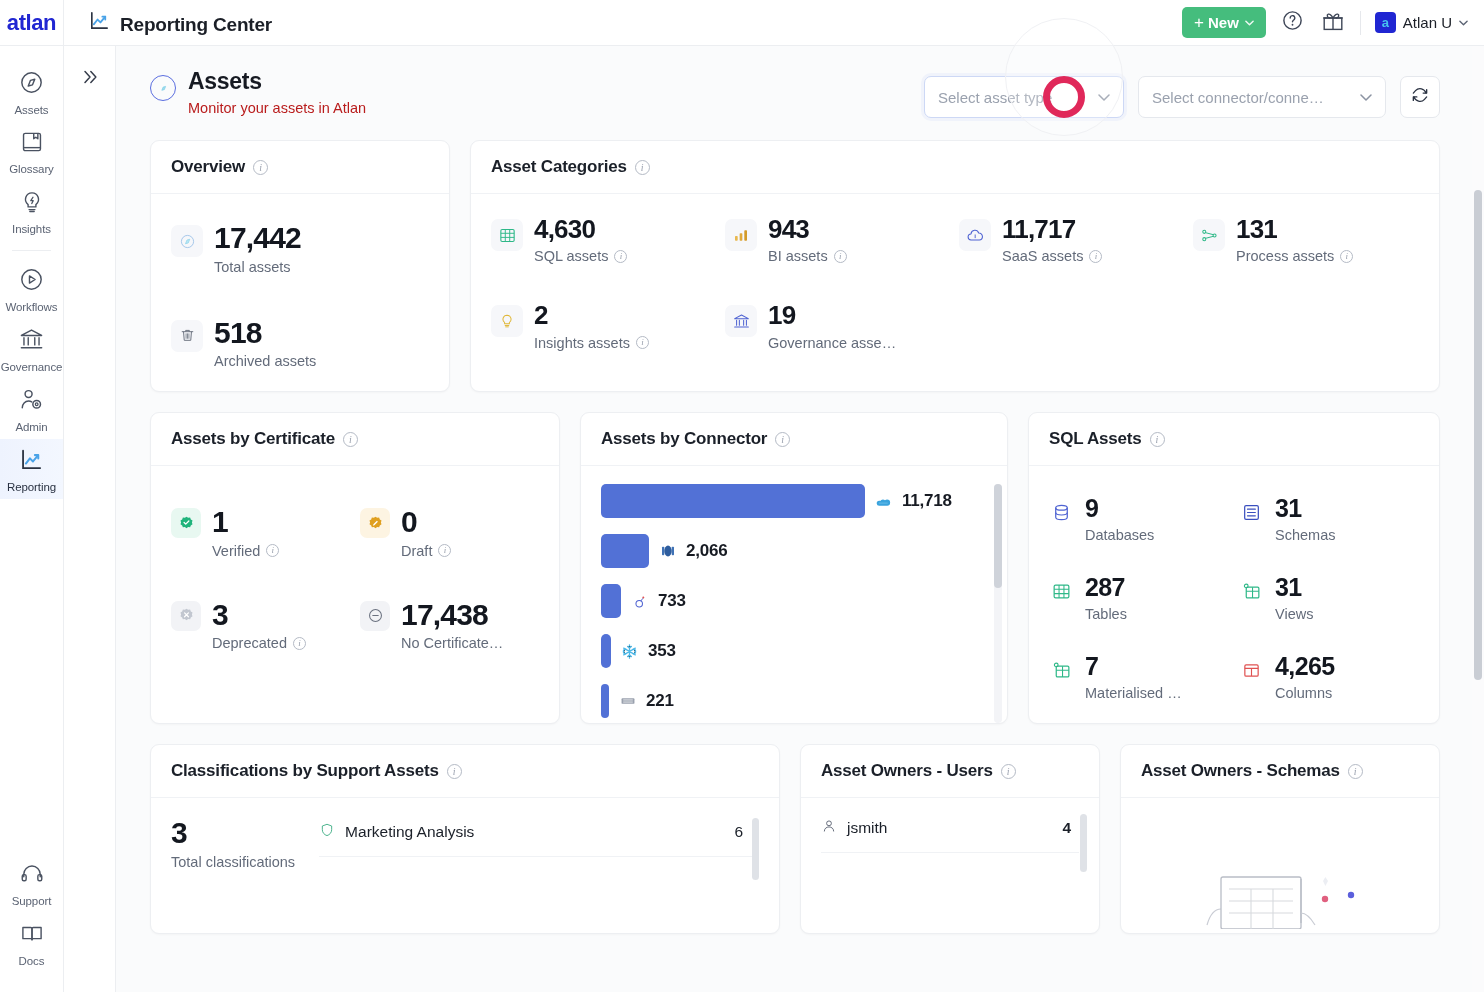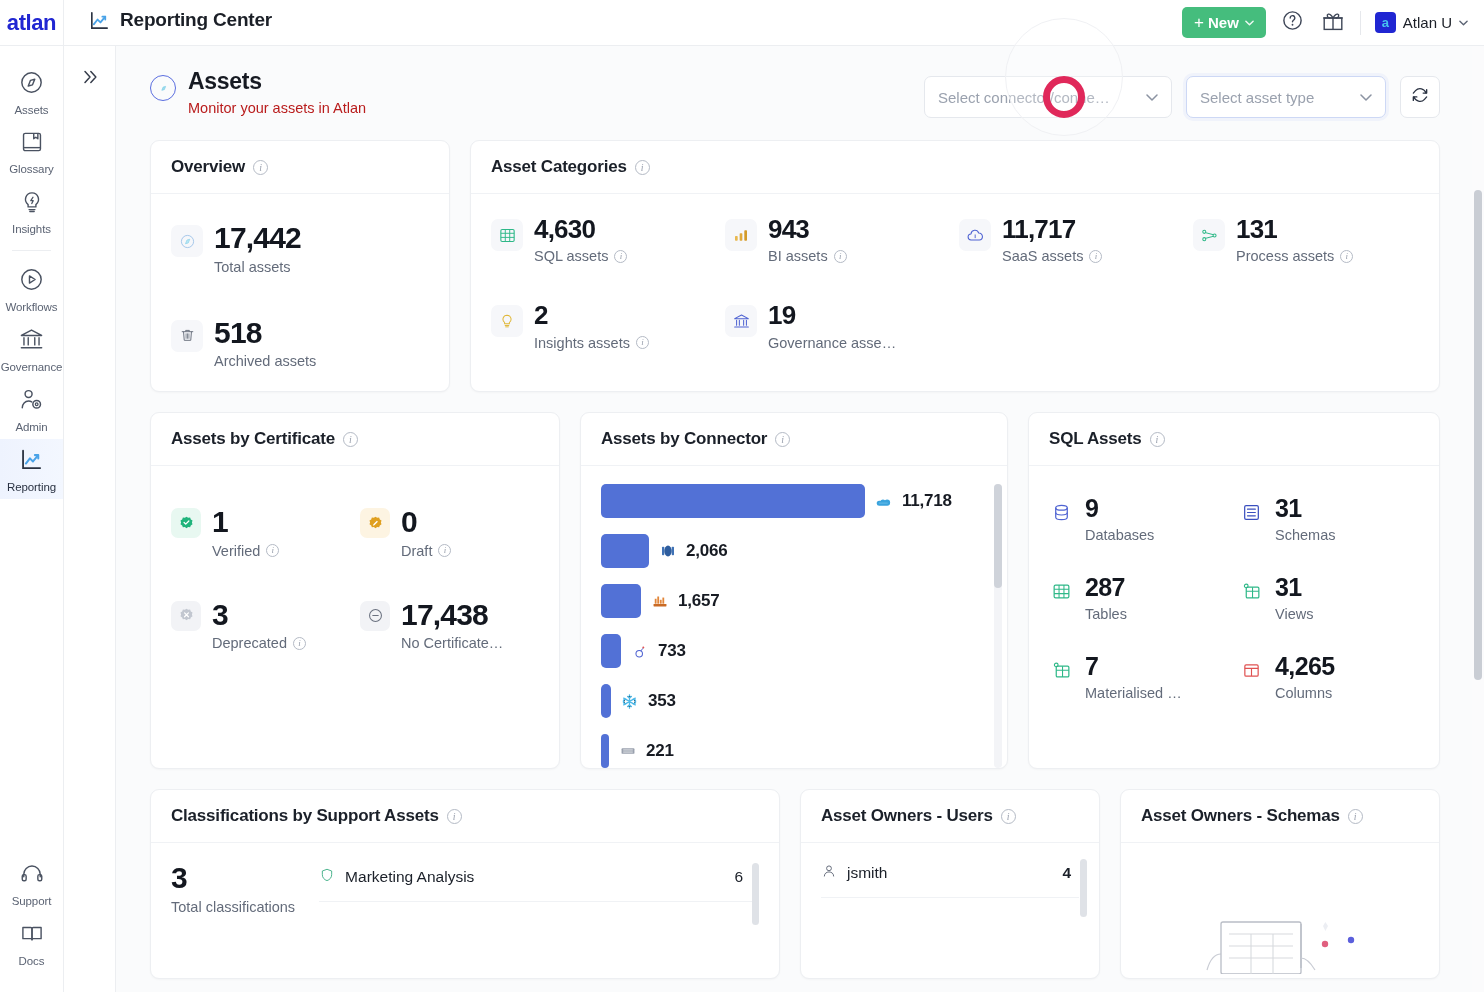--- a/index.html
+++ b/index.html
@@ -20,21 +20,21 @@
   }
   .brand {
     width: 64px; min-width: 64px; height: 100%;
     display: flex; align-items: center; justify-content: center;
     border-right: 1px solid #eceef1;
   }
   .brand-text {
     font-size: 22px; font-weight: 700; color: #2026d2;
     letter-spacing: -0.4px;
   }
-  .page-title-wrap { display: flex; align-items: flex-start; gap: 9px; padding-left: 24px; }
+  .page-title-wrap { display: flex; align-items: flex-end; gap: 9px; padding-left: 24px; }
   .page-title-text { font-size: 19px; font-weight: 700; color: #1b1f27; letter-spacing: -0.2px; }
   .topbar-right { margin-left: auto; display: flex; align-items: center; gap: 14px; padding-right: 16px; }
   .btn-new {
     background: #4fb477; background: #45bd7d;
     color: #fff; border: none; border-radius: 5px;
     height: 31px; padding: 0 12px;
     display: flex; align-items: center; gap: 4px;
     font-size: 15px; font-weight: 600; cursor: pointer;
     font-family: "Liberation Sans", sans-serif;
   }
@@ -419,31 +419,31 @@
             <svg width="15" height="15" viewBox="0 0 24 24" fill="none">
               <path d="M15.4 8.6l-2.1 5.2-4 1.1 2.1-5.2 4-1.1z" fill="#9fdcef" stroke="#7fcfe6" stroke-width="1.1" stroke-linejoin="round"></path>
             </svg>
           </div>
           <div class="mh-text">
             <h1>Assets</h1>
             <p>Monitor your assets in Atlan</p>
           </div>
 
           <div class="mh-controls">
-            <div class="select-box sel-conn">
-              <span class="ph">Select connector/conne…</span>
+            <div class="select-box sel-asset focused">
+              <span class="ph">Select asset type</span>
               <span class="cv">
                 <svg width="12" height="7" viewBox="0 0 12 7">
                     <path d="M1 1l5 5 5-5" stroke="#8b93a2" stroke-width="1.5" fill="none" stroke-linecap="round" stroke-linejoin="round"></path>
                   </svg>
               </span>
             </div>
 
-            <div class="select-box sel-asset focused">
-              <span class="ph">Select asset type</span>
+            <div class="select-box sel-conn">
+              <span class="ph">Select connector/conne…</span>
               <span class="cv">
                 <svg width="12" height="7" viewBox="0 0 12 7">
                     <path d="M1 1l5 5 5-5" stroke="#8b93a2" stroke-width="1.5" fill="none" stroke-linecap="round" stroke-linejoin="round"></path>
                   </svg>
               </span>
             </div>
 
             <div class="refresh-btn">
               <span>
                 <svg width="20" height="20" viewBox="0 0 24 24" fill="none">
@@ -709,33 +709,20 @@
                     <span class="bar-icon">
                       <svg width="18" height="18" viewBox="0 0 24 24">
                         <rect x="4" y="6.4" width="3" height="11.2" rx="1" fill="#3f72b5"></rect>
                         <rect x="17" y="6.4" width="3" height="11.2" rx="1" fill="#3f72b5"></rect>
                         <ellipse cx="12" cy="12" rx="5" ry="7.2" fill="#2e5d9e"></ellipse>
                       </svg>
                     </span>
                     <span class="bar-val">2,066</span>
                   </div>
 
-                  <div class="bar-row">
-                    <div class="bar" style="width:40px"></div>
-                    <span class="bar-icon">
-                      <svg width="18" height="18" viewBox="0 0 24 24">
-                        <rect x="3.4" y="16" width="17.2" height="3.4" rx=".6" fill="#c96a24"></rect>
-                        <rect x="5" y="9" width="2.4" height="6.6" fill="#e2863a"></rect>
-                        <rect x="8.4" y="6" width="2.4" height="9.6" fill="#e2863a"></rect>
-                        <rect x="11.8" y="10.4" width="2.4" height="5.2" fill="#e2863a"></rect>
-                        <rect x="15.2" y="7.4" width="2.4" height="8.2" fill="#e2863a"></rect>
-                      </svg>
-                    </span>
-                    <span class="bar-val">1,657</span>
-                  </div>
 
                   <div class="bar-row">
                     <div class="bar" style="width:20px"></div>
                     <span class="bar-icon">
                       <svg width="17" height="17" viewBox="0 0 24 24" fill="none">
                         <circle cx="11.6" cy="15.2" r="4.6" stroke="#4f63d2" stroke-width="1.5"></circle>
                         <path d="M14 11l2.6-3.2" stroke="#4f63d2" stroke-width="1.4" stroke-linecap="round"></path>
                         <circle cx="17.4" cy="6.4" r="1.4" fill="#e05252"></circle>
                       </svg>
                     </span>

